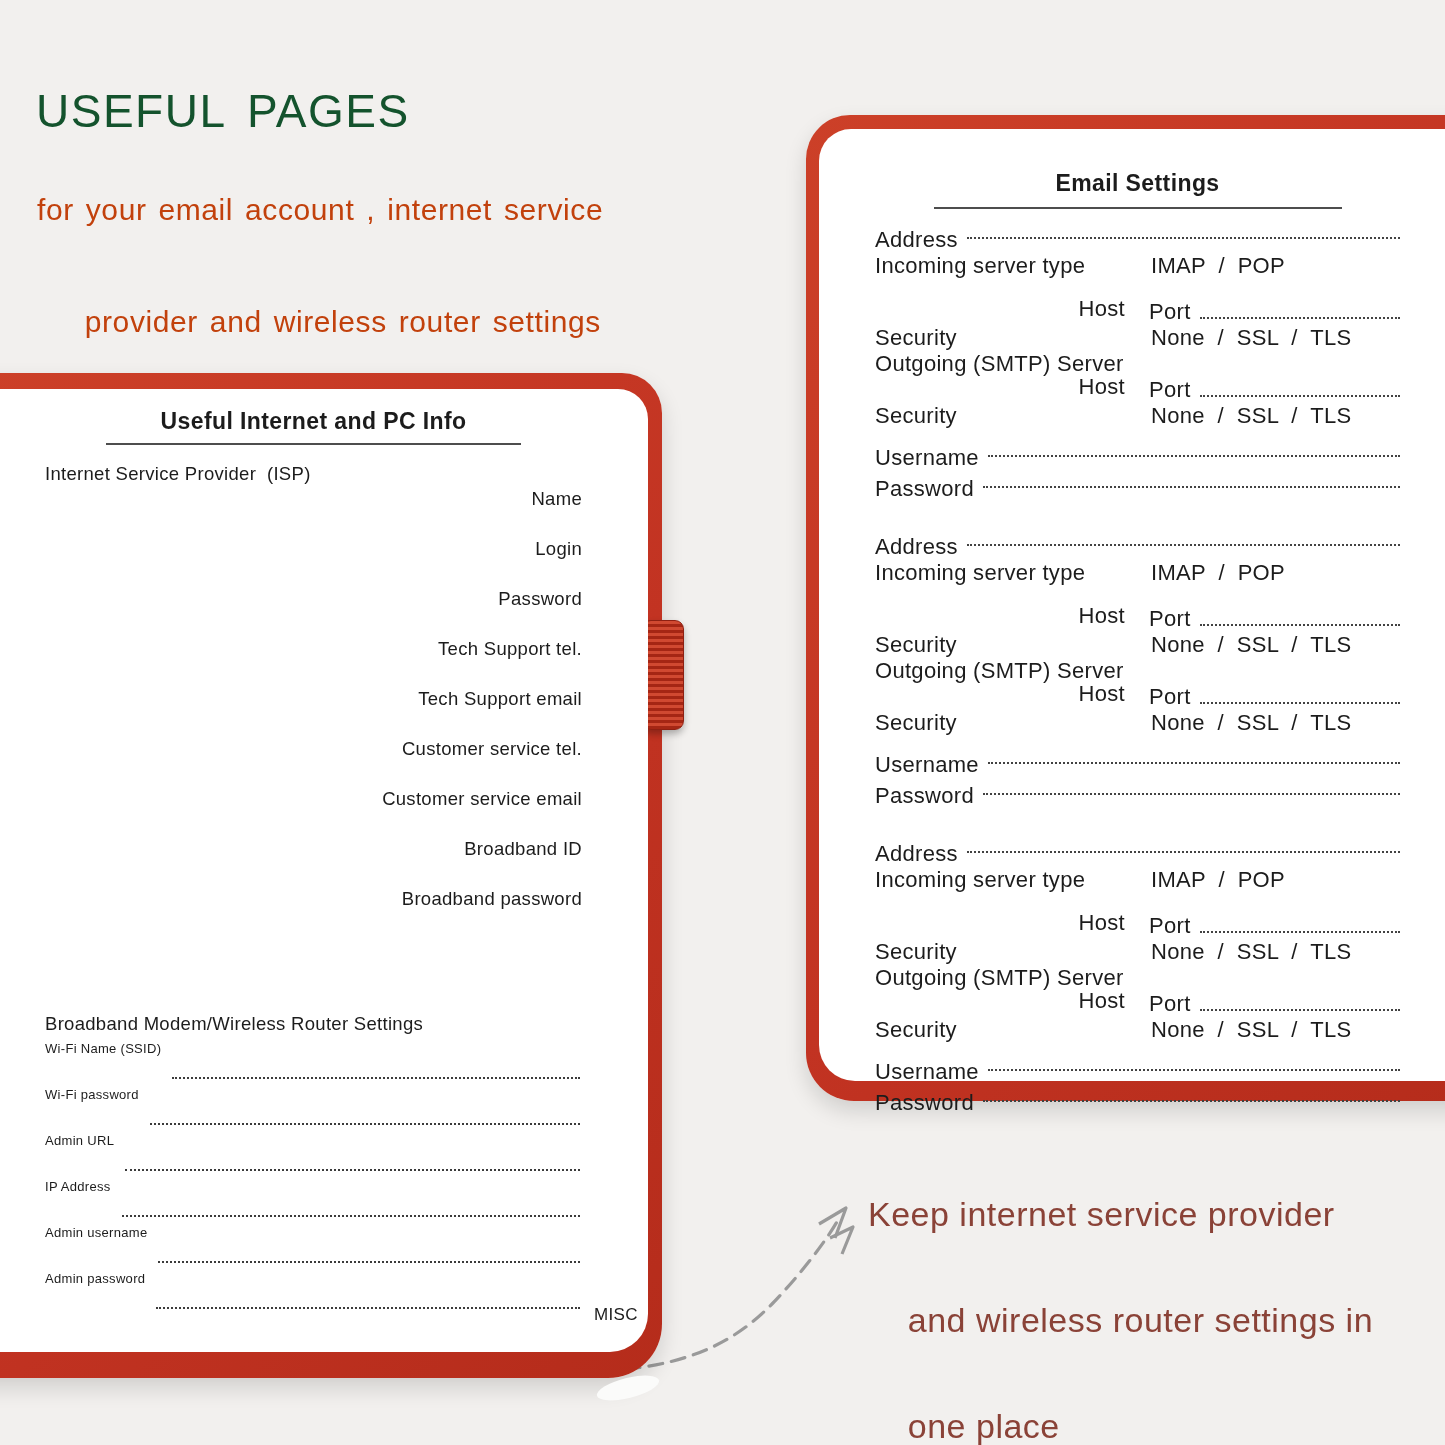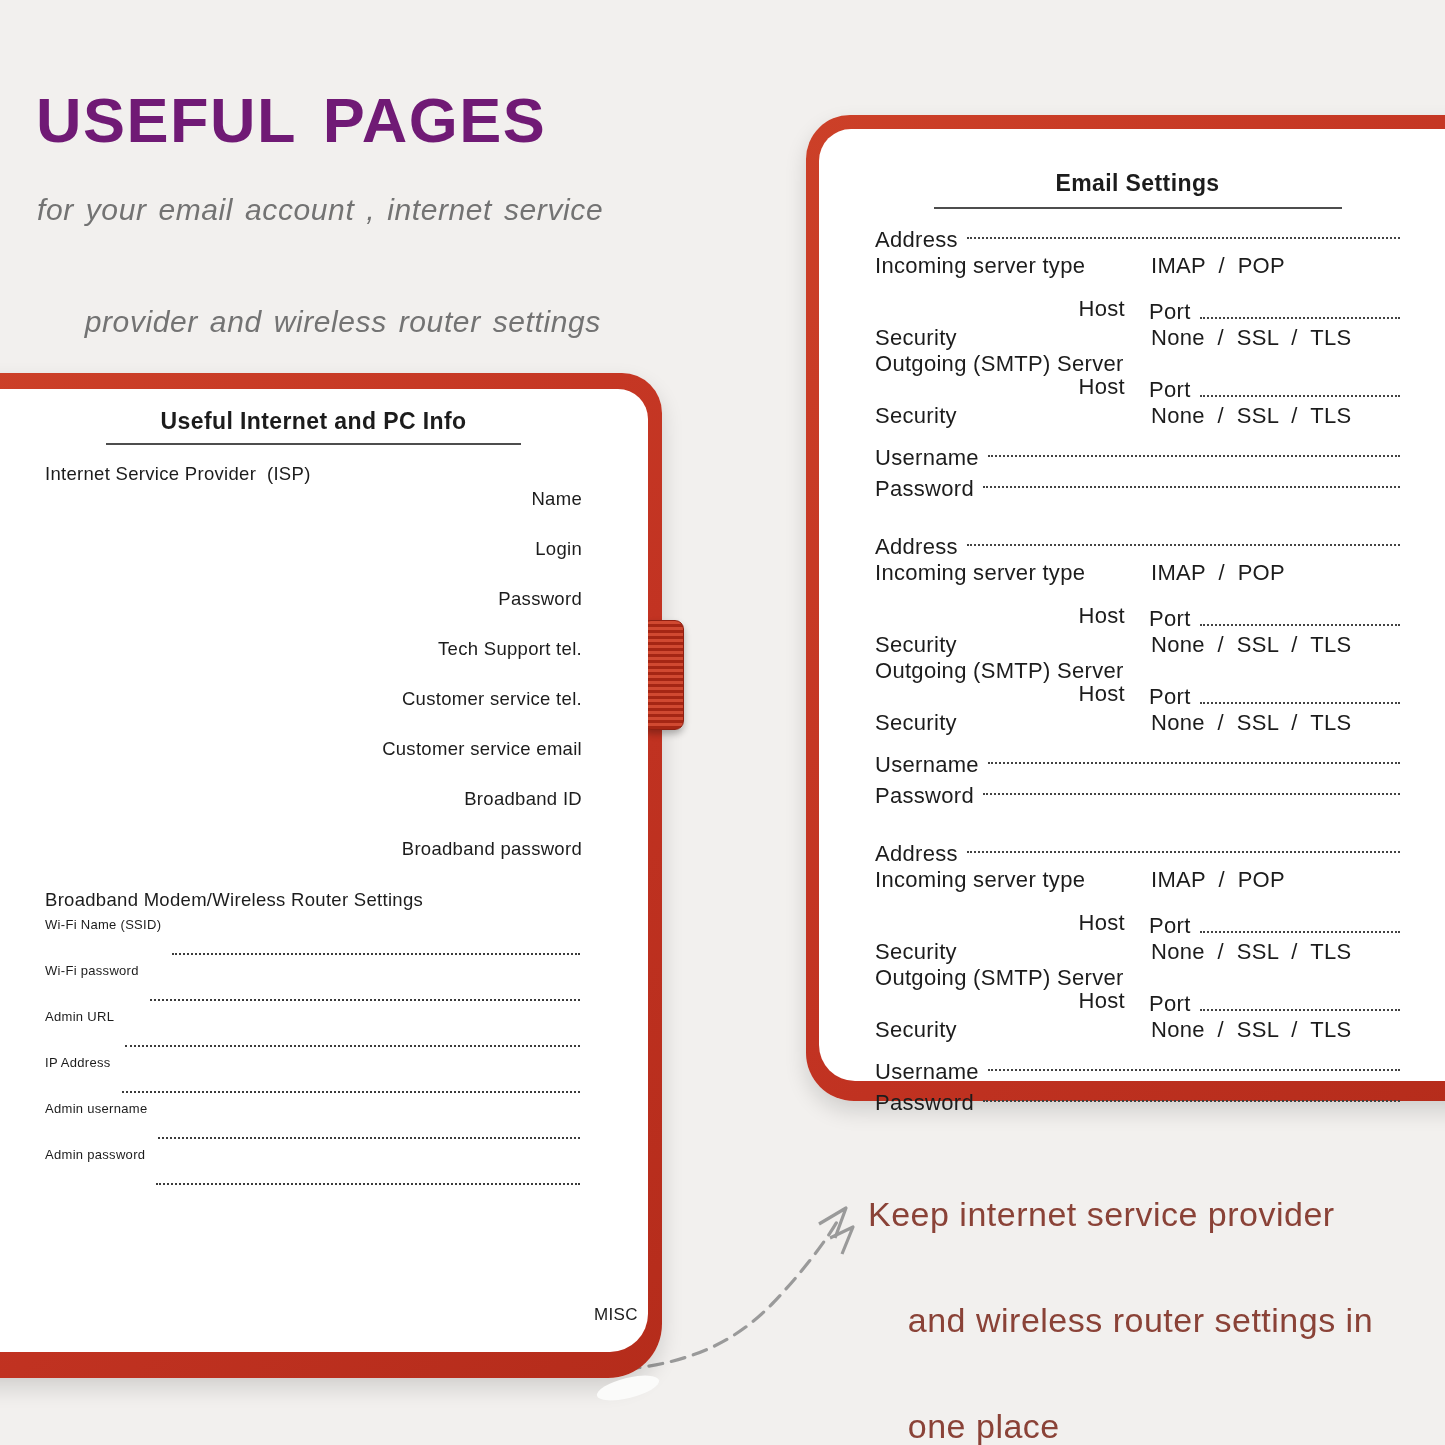--- a/index.html
+++ b/index.html
@@ -2,26 +2,26 @@
 <html><head>
 <meta charset="utf-8">
 <style>
   html,body{margin:0;padding:0;background:#f2f0ee;}
   .canvas{
     position:relative;width:1445px;height:1445px;background:#f2f0ee;
     overflow:hidden;font-family:"Liberation Sans",sans-serif;color:#1c1c1c;
   }
   
   .main-title{
-    position:absolute;left:36px;top:84px;font-size:63px;font-weight:bold;
-    color:#701a75;letter-spacing:1.5px;word-spacing:8px;white-space:pre;
+    position:absolute;left:36px;top:84px;font-size:46px;font-weight:normal;
+    color:#14532d;letter-spacing:1.5px;word-spacing:8px;white-space:pre;
   }
   .subtitle{
     position:absolute;left:37px;top:182px;font-size:30px;line-height:56px;
-    color:#737373;letter-spacing:0.6px;word-spacing:3px;white-space:pre;font-style:italic;
+    color:#c2410c;letter-spacing:0.6px;word-spacing:3px;white-space:pre;
   }
   
   .nb{position:absolute;background:linear-gradient(135deg,#cc4028 0%,#c23322 55%,#b52c1b 100%);
       box-shadow:0 10px 22px rgba(0,0,0,0.14);}
   .nb-left{left:-34px;top:373px;width:696px;height:1005px;border-radius:0 40px 54px 0;}
   .nb-right{left:806px;top:115px;width:700px;height:986px;border-radius:44px 0 0 48px;}
   .page{position:absolute;background:#ffffff;}
   .nb-left .page{top:16px;right:14px;bottom:26px;left:0;border-radius:0 30px 38px 0;}
   .nb-right .page{top:14px;left:13px;bottom:20px;right:0;border-radius:32px 0 0 36px;}
   
@@ -29,21 +29,21 @@
     position:absolute;right:-22px;top:247px;width:40px;height:108px;border-radius:9px;
     background:repeating-linear-gradient(180deg,#d04931 0 3px,#a52614 3px 6px);
     box-shadow:0 4px 7px rgba(0,0,0,0.28);border:1px solid #8e2012;
   }
   
   .pl-content{position:absolute;inset:0;padding:18px 66px 0 79px;}
   .pg-title{font-size:23px;font-weight:bold;text-align:center;line-height:28px;letter-spacing:0.4px;}
   .pl-underline{width:415px;margin:8px auto 0;border-bottom:2px solid #4d4d4d;height:0;}
   .sec-heading{margin-top:16px;height:26px;display:flex;align-items:center;
                font-size:18.5px;letter-spacing:0.3px;white-space:pre;}
-  .sec-heading2{height:26px;display:flex;align-items:center;
+  .sec-heading2{margin-top:74px;height:26px;display:flex;align-items:center;
                 font-size:18.5px;letter-spacing:0.3px;white-space:pre;text-align:center;}
   .frow{height:50px;display:flex;align-items:flex-end;font-size:18.5px;letter-spacing:0.3px;flex-direction:column;}
   .frow2{height:46px;display:flex;font-size:13px;letter-spacing:0.3px;}
   .lbl{white-space:pre;line-height:23px;}
   .dots{flex:1;border-bottom:2.4px dotted #3b3b3b;margin:0 2px 4px 11px;}
   .misc{position:absolute;right:10px;bottom:27px;font-size:17px;letter-spacing:0.4px;}
   
   .pr-content{position:absolute;inset:0;padding-top:40px;}
   .pr-inner{margin-left:56px;width:525px;}
   .pr-underline{width:408px;margin:10px auto 0;border-bottom:2px solid #4d4d4d;height:0;}
@@ -100,20 +100,24 @@
           </div>
         <div class="frow">
           <span class="lbl">Password</span>
           <span class="dots"></span>
           </div>
         <div class="frow">
           <span class="lbl">Tech Support tel.</span>
           <span class="dots"></span>
           </div>
         <div class="frow">
+          <span class="lbl">Tech Support email</span>
+          <span class="dots"></span>
+          </div>
+        <div class="frow">
           <span class="lbl">Customer service tel.</span>
           <span class="dots"></span>
           </div>
         <div class="frow">
           <span class="lbl">Customer service email</span>
           <span class="dots"></span>
           </div>
         <div class="frow">
           <span class="lbl">Broadband ID</span>
           <span class="dots"></span>

